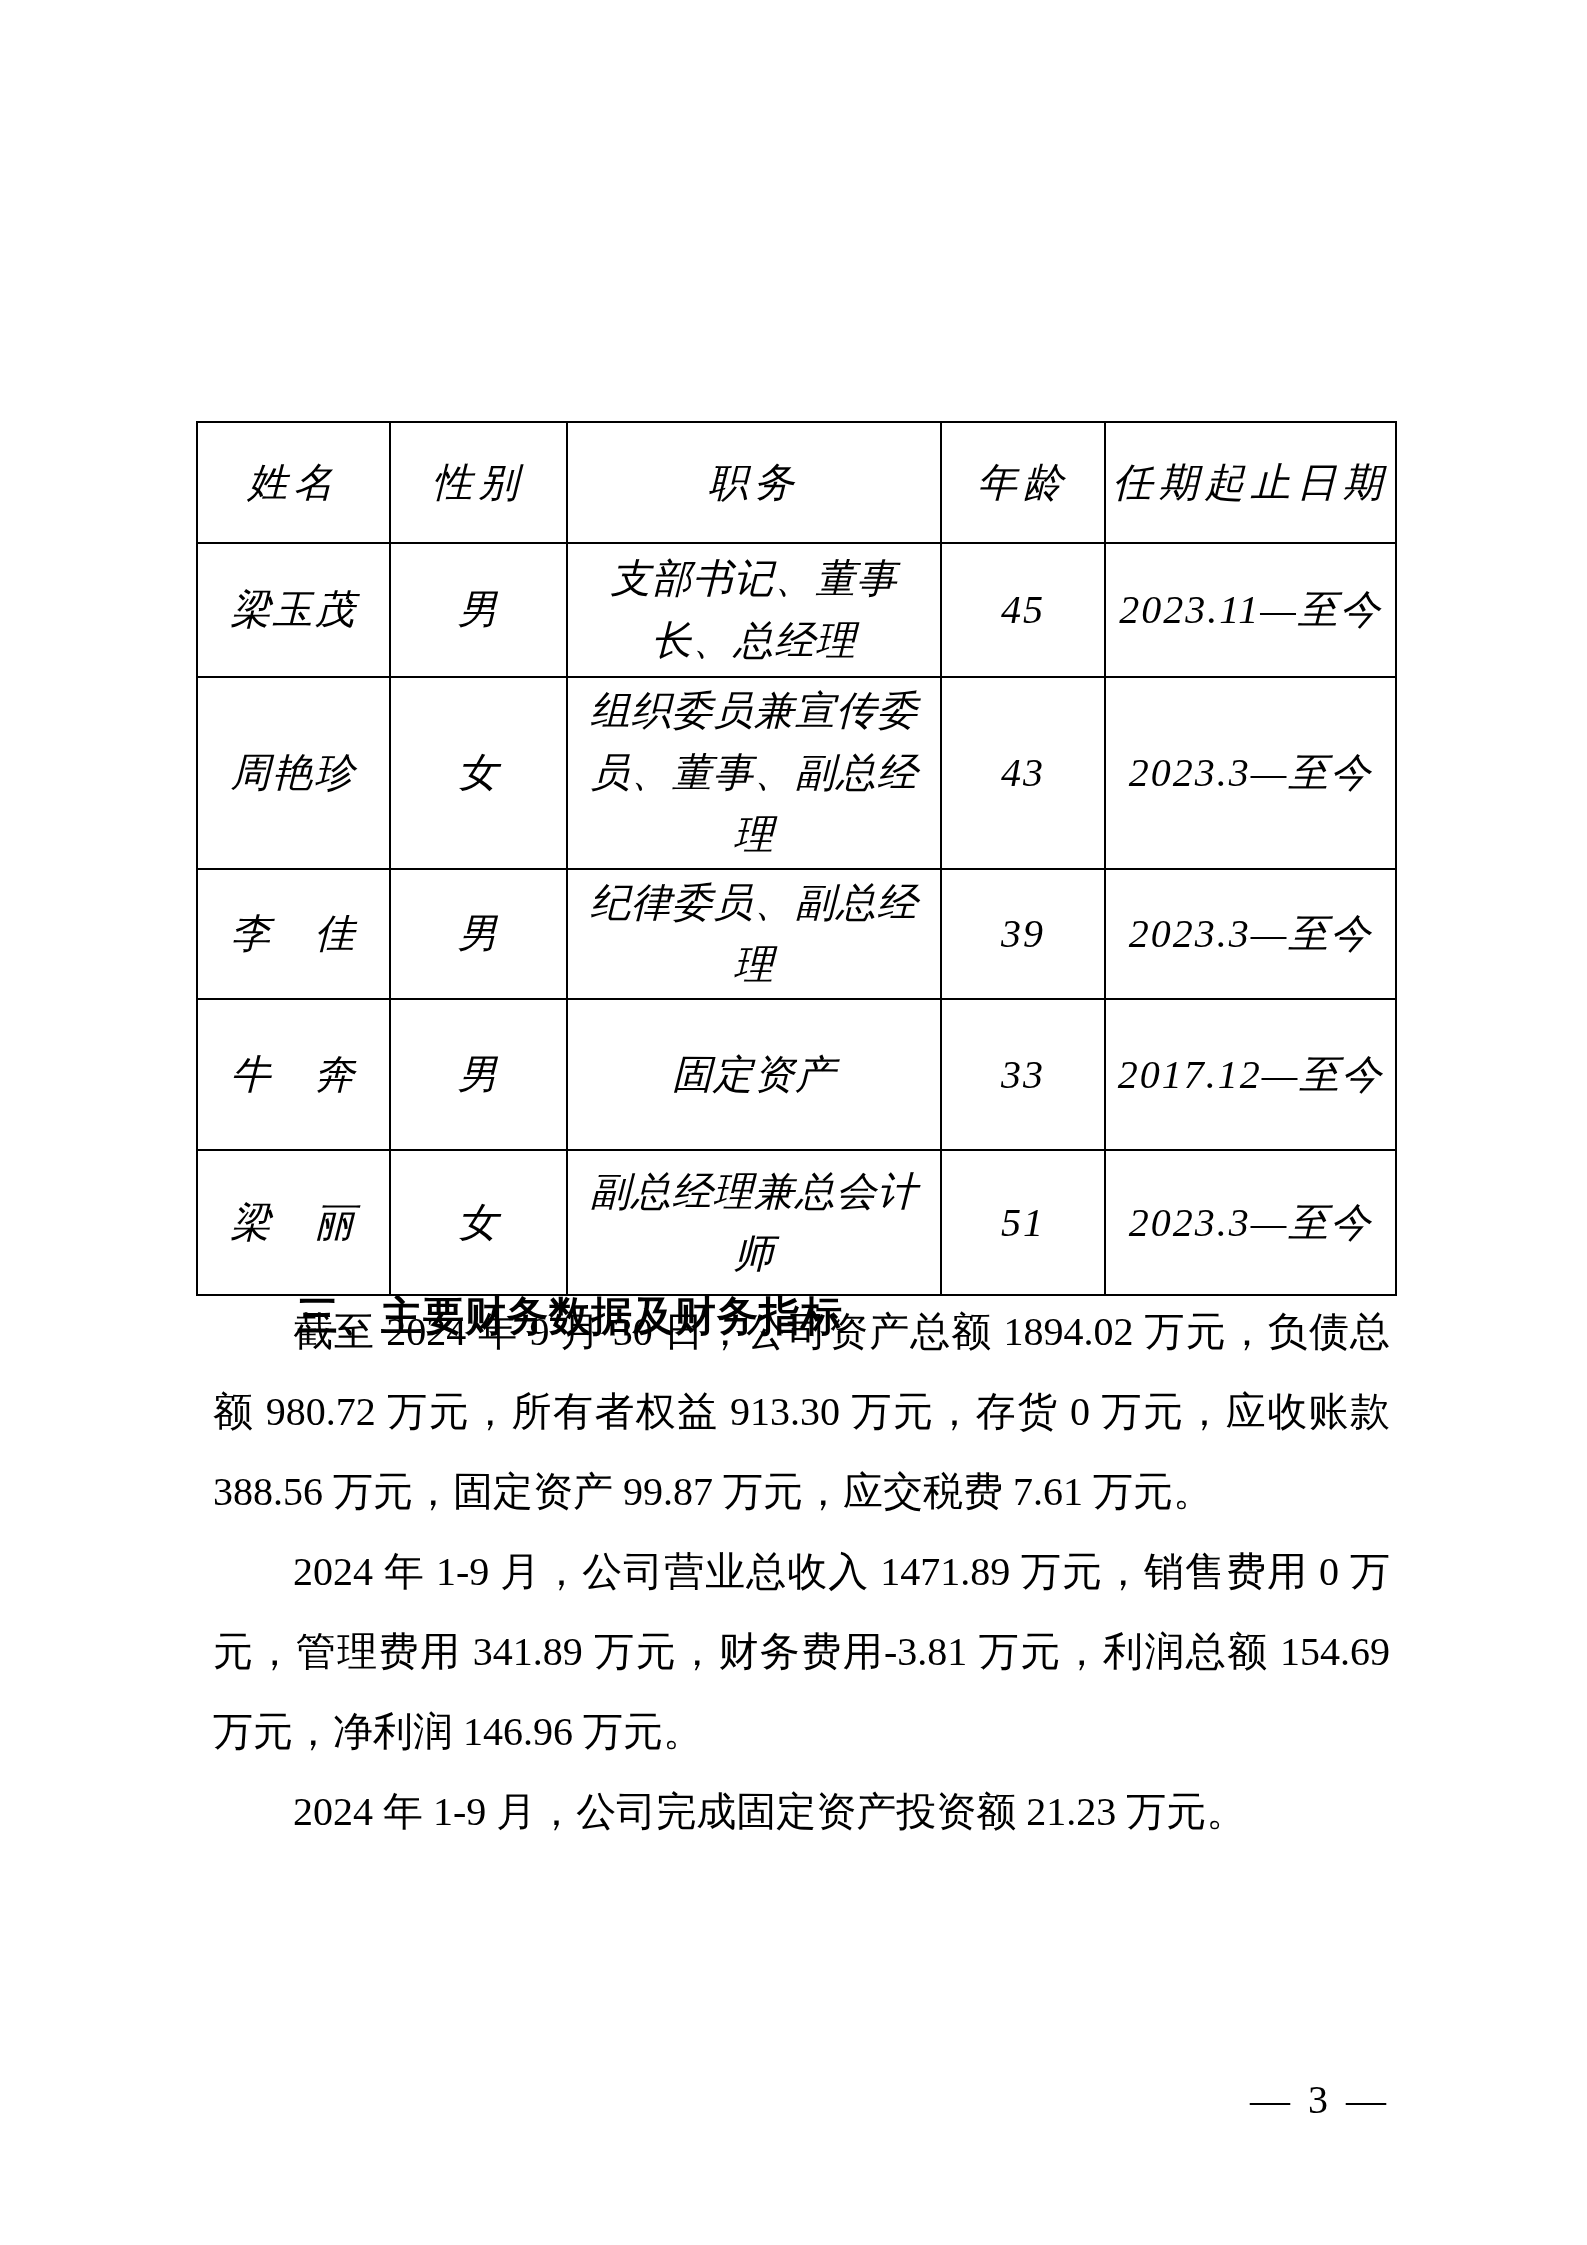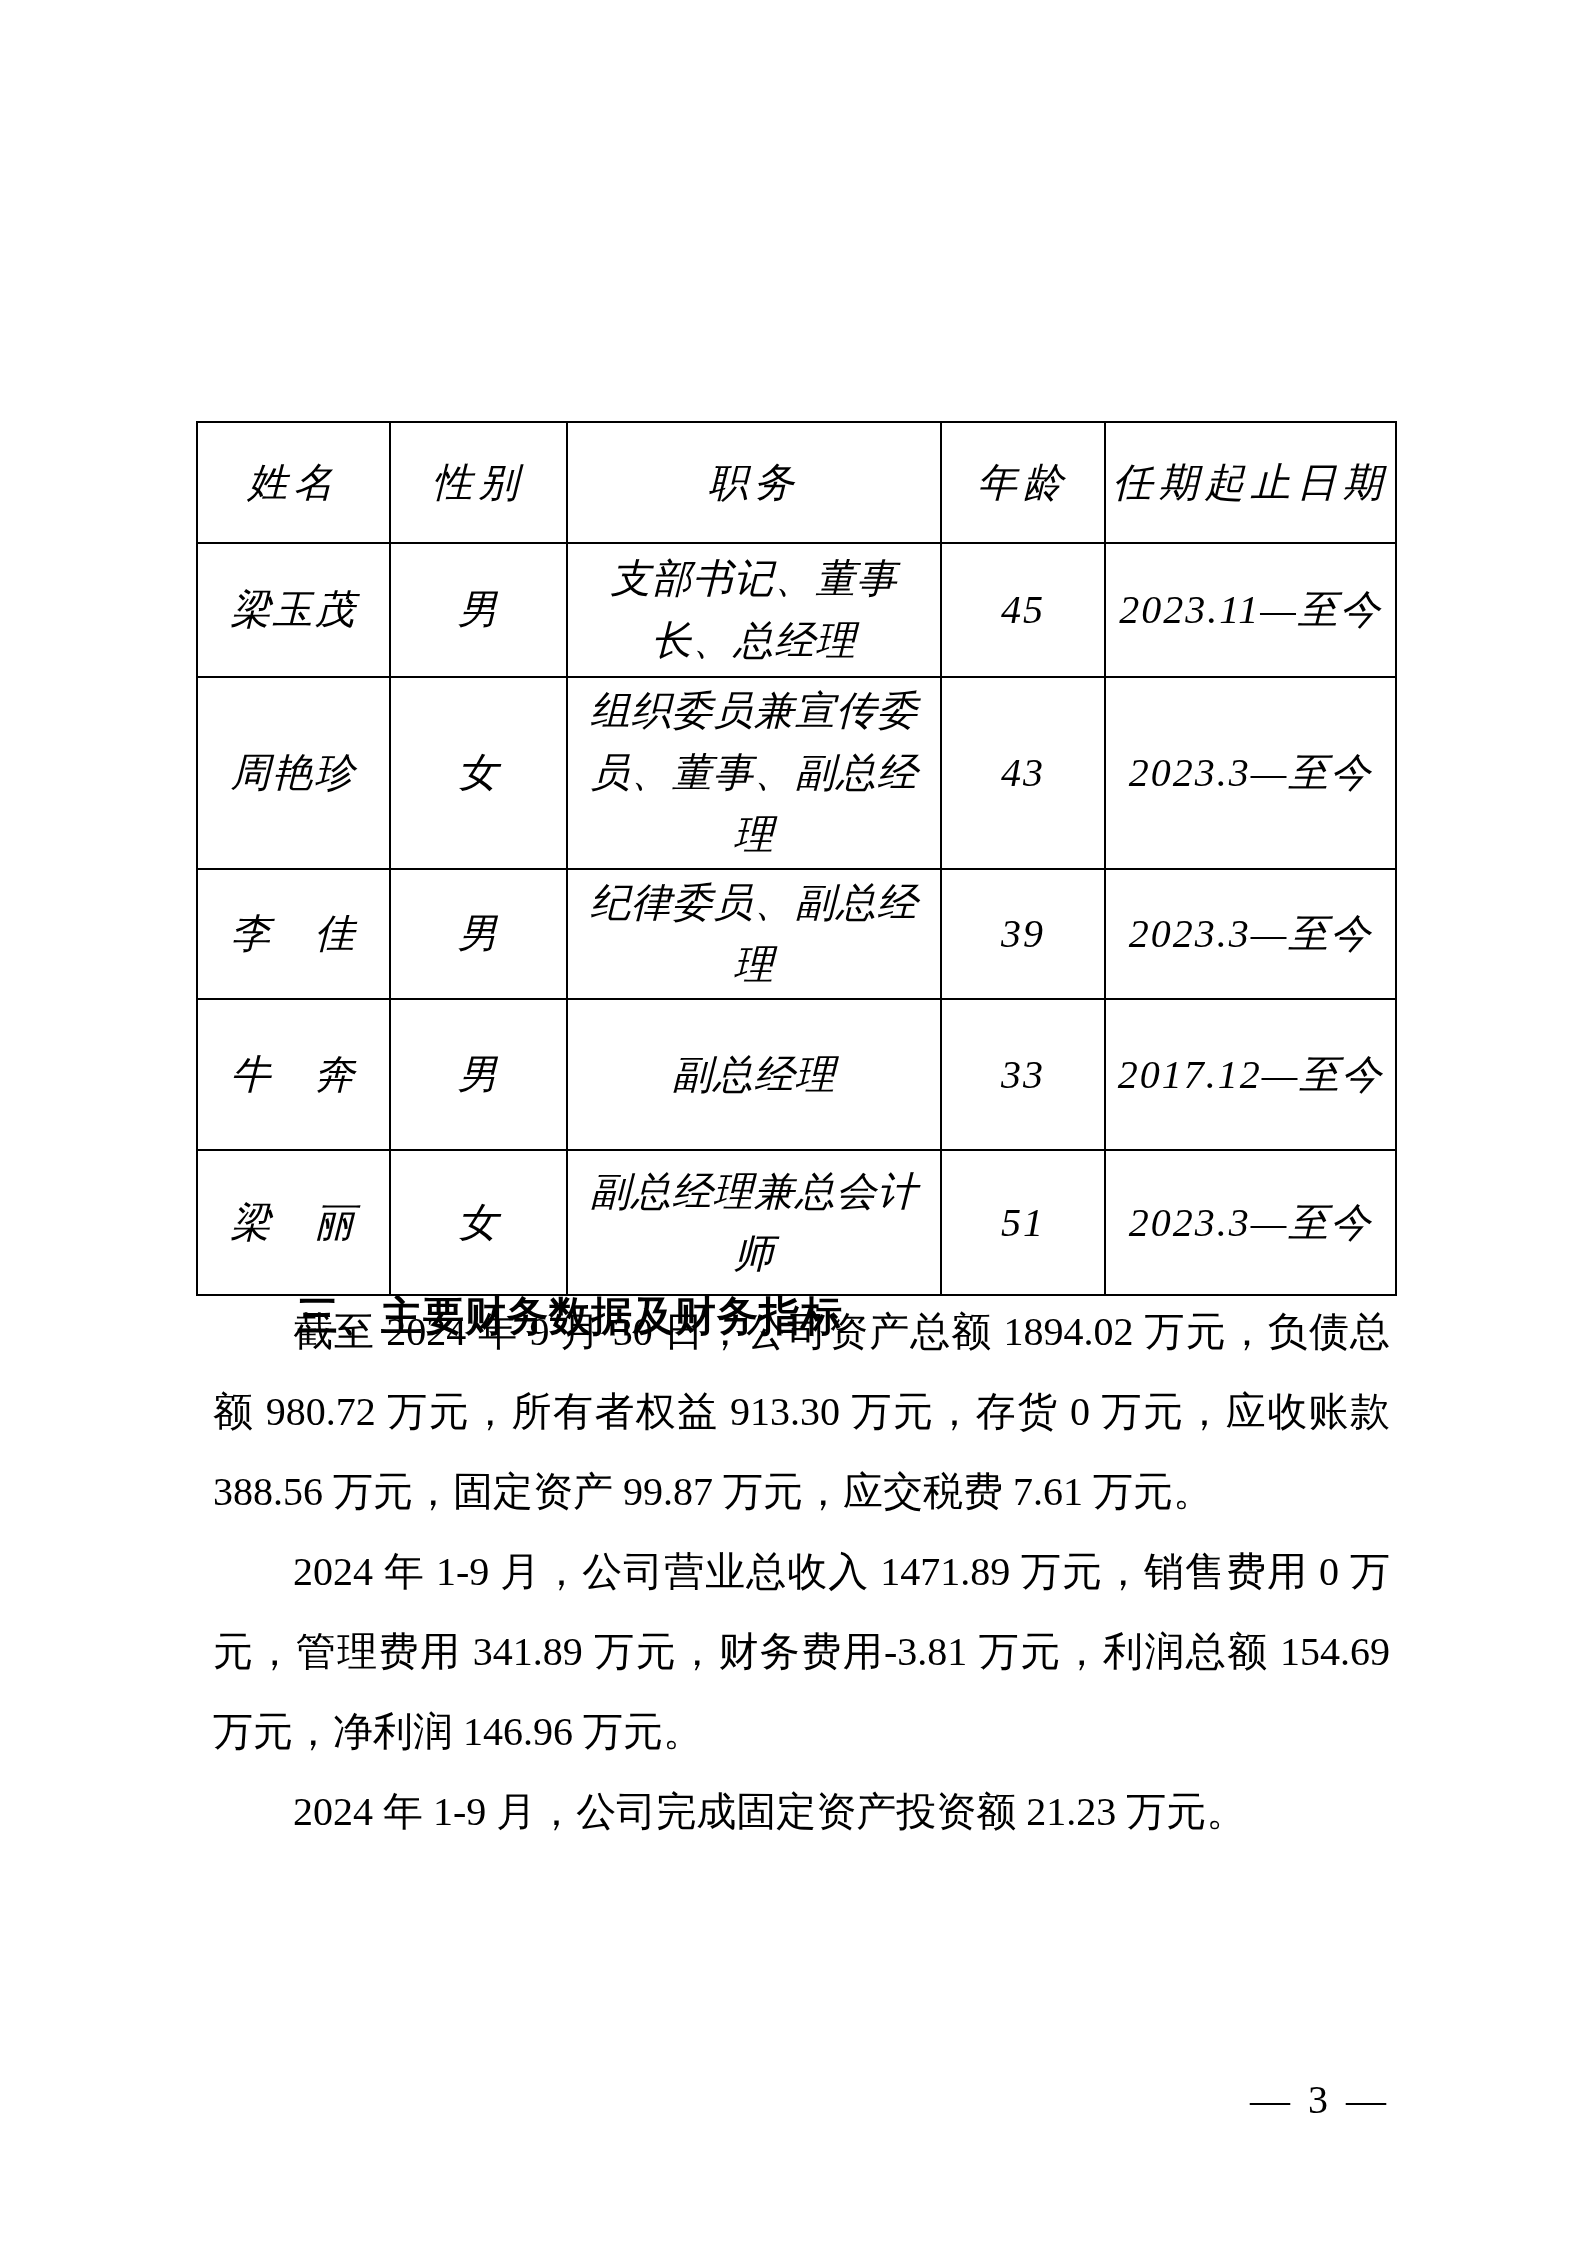--- a/index.html
+++ b/index.html
@@ -133,21 +133,21 @@
       <tr class="row-3">
         <td>李　佳</td>
         <td>男</td>
         <td class="pos-cell">纪律委员、副总经理</td>
         <td>39</td>
         <td>2023.3—至今</td>
       </tr>
       <tr class="row-4">
         <td>牛　奔</td>
         <td>男</td>
-        <td class="pos-cell">副总经理</td>
+        <td class="pos-cell">固定资产</td>
         <td>33</td>
         <td>2017.12—至今</td>
       </tr>
       <tr class="row-5">
         <td>梁　丽</td>
         <td>女</td>
         <td class="pos-cell">副总经理兼总会计师</td>
         <td>51</td>
         <td>2023.3—至今</td>
       </tr>

